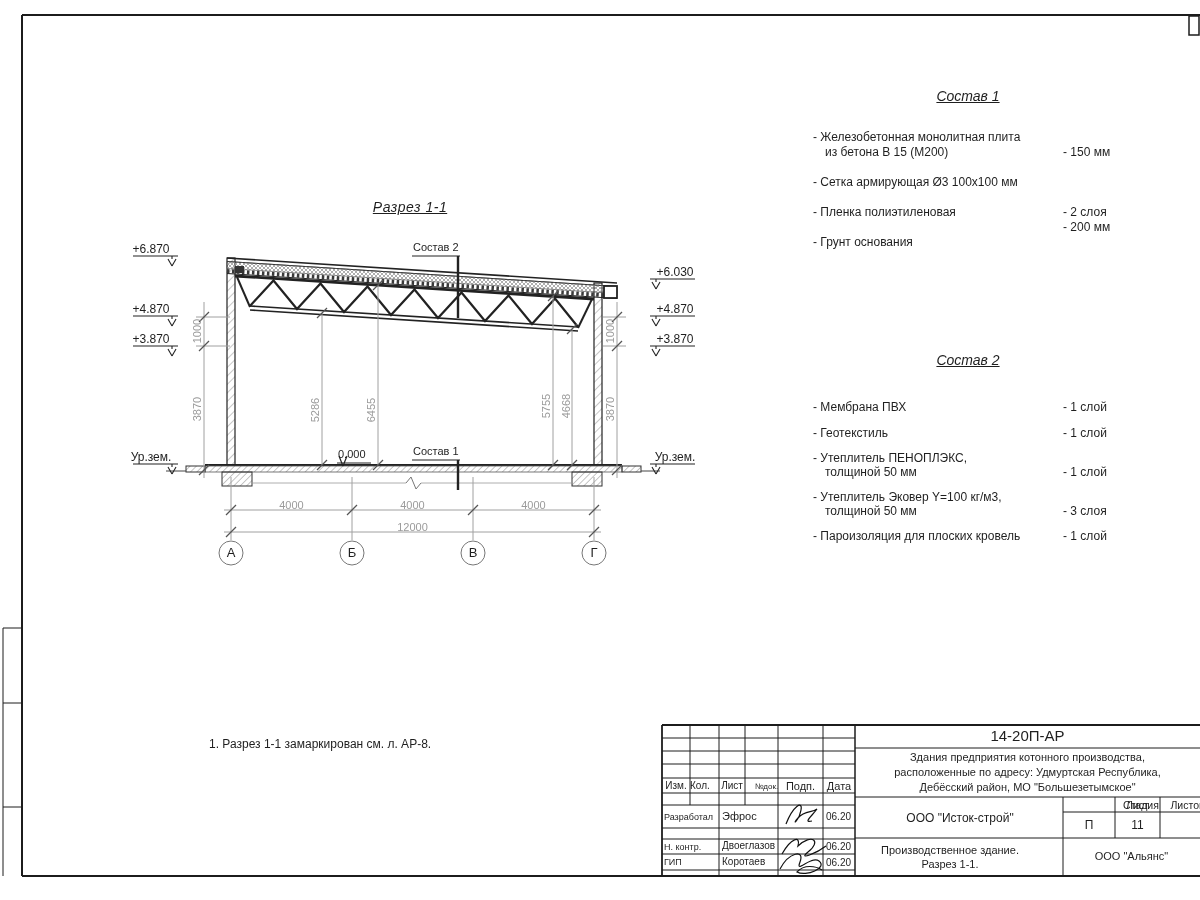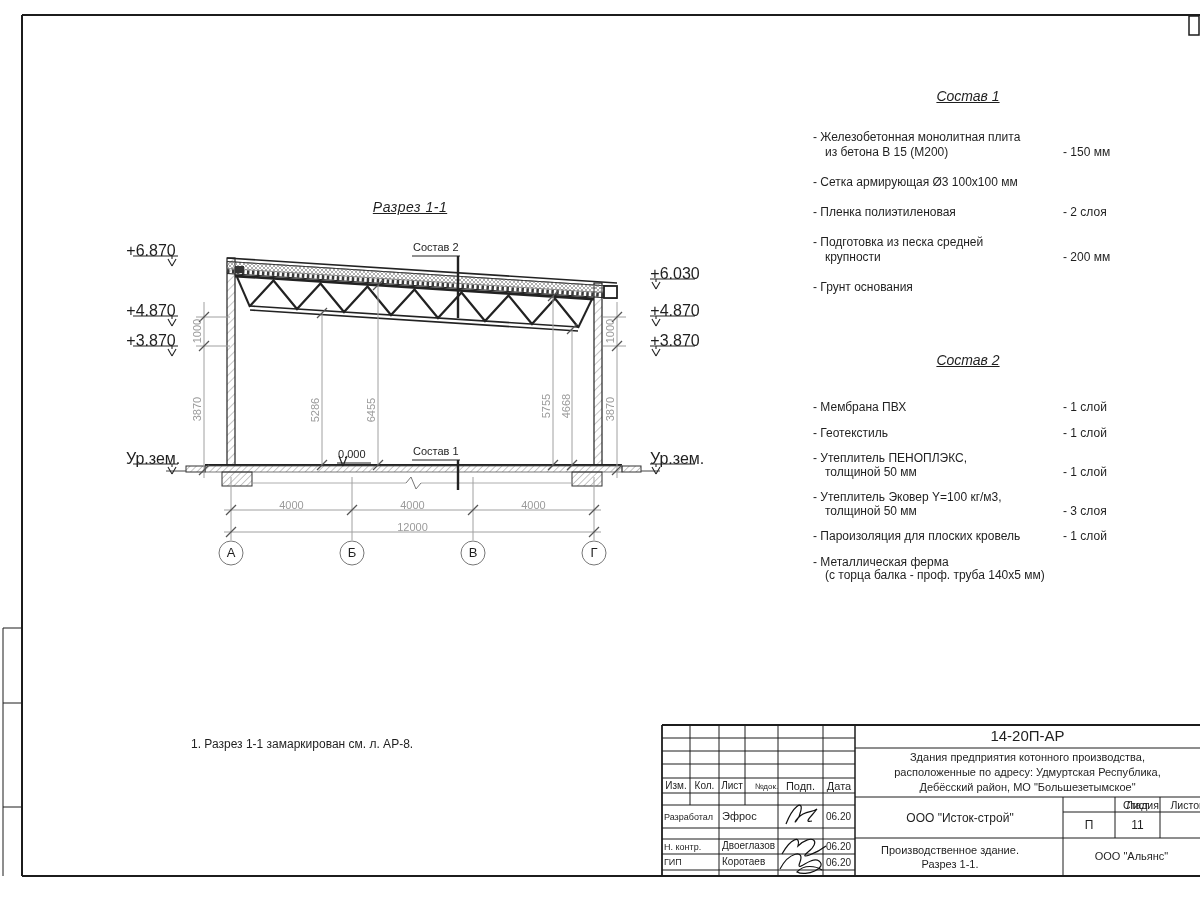--- a/index.html
+++ b/index.html
@@ -3,21 +3,21 @@
 <meta charset="utf-8">
 <style>
   html,body{margin:0;padding:0;background:#e8e8e8;}
   .sheet{position:relative;width:1200px;height:900px;background:#ffffff;overflow:hidden;
          font-family:"Liberation Sans", sans-serif;color:#1f1f1f;}
   svg.layer{position:absolute;left:0;top:0;}
   .t{position:absolute;white-space:pre-line;}
   .c{text-align:center;}
   .dim{color:#9b9b9b;font-size:11px;}
   .rot{transform:rotate(-90deg);transform-origin:center center;}
-  .elev{font-size:16px;color:#1f1f1f;}
+  .elev{font-size:12px;color:#1f1f1f;}
   .dtitle{font-size:14px;font-style:italic;text-decoration:underline;letter-spacing:0.5px;}
   .lbl{font-size:11px;}
   .slist{position:absolute;width:380px;font-size:12px;}
   .shead{width:310px;text-align:center;font-size:14px;font-style:italic;text-decoration:underline;}
   .sitems1{margin-top:26px;}
   .sitems2{margin-top:33px;}
   .sitem{position:relative;}
   .sitems1 .sitem{margin-bottom:15px;line-height:15px;}
   .sitems2 .sitem{margin-bottom:12px;line-height:13.5px;}
   .sname{display:inline-block;width:240px;padding-left:12px;text-indent:-12px;white-space:pre-line;}
@@ -291,22 +291,20 @@
       </div>
       <div class="sitem">
         <span class="sname">- Сетка армирующая Ø3 100x100 мм</span>
         <span class="sval"></span>
       </div>
       <div class="sitem">
         <span class="sname">- Пленка полиэтиленовая</span>
         <span class="sval">-  2 слоя</span>
       </div>
       <div class="sitem">
-        <span class="sname">- Подготовка из песка средней
-крупности</span>
         <span class="sval">- 200 мм</span>
       </div>
       <div class="sitem">
         <span class="sname">- Грунт основания</span>
         <span class="sval"></span>
       </div>
     </div>
   </div>
 
   <div class="slist" style="left:813px;top:352px;">
@@ -327,37 +325,32 @@
       </div>
       <div class="sitem">
         <span class="sname">- Утеплитель Эковер Y=100 кг/м3,
 толщиной 50 мм</span>
         <span class="sval">- 3 слоя</span>
       </div>
       <div class="sitem">
         <span class="sname">- Пароизоляция для плоских кровель</span>
         <span class="sval">- 1 слой</span>
       </div>
-      <div class="sitem">
-        <span class="sname">- Металлическая ферма
-(с торца балка - проф. труба 140x5 мм)</span>
-        <span class="sval"></span>
-      </div>
     </div>
   </div>
 
-  <div class="t note" style="left:191px;top:737px;">1. Разрез 1-1 замаркирован см. л. АР-8.</div>
+  <div class="t note" style="left:209px;top:737px;">1. Разрез 1-1 замаркирован см. л. АР-8.</div>
 
   <div class="t c" style="left:855px;top:727px;width:345px;font-size:15px;">14-20П-АР</div>
   <div class="t c" style="left:857px;top:750px;width:341px;font-size:11px;line-height:15px;">Здания предприятия котонного производства,
 расположенные по адресу: Удмуртская Республика,
 Дебёсский район, МО "Большезетымское"</div>
 
   <div class="t c" style="left:662px;top:780px;width:28px;font-size:10px;">Изм.</div>
-  <div class="t c" style="left:690px;top:780px;width:29px;font-size:10px;">Кол.</div>
+  <div class="t c" style="left:690px;top:780px;width:17px;font-size:10px;">Кол.</div>
   <div class="t c" style="left:719px;top:780px;width:26px;font-size:10px;">Лист</div>
   <div class="t c" style="left:745px;top:782px;width:43px;font-size:8px;">№док.</div>
   <div class="t c" style="left:778px;top:780px;width:45px;font-size:11px;">Подп.</div>
   <div class="t c" style="left:823px;top:780px;width:32px;font-size:11px;">Дата</div>
 
   <div class="t" style="left:664px;top:812px;font-size:9px;">Разработал</div>
   <div class="t" style="left:722px;top:810px;font-size:11px;">Эфрос</div>
   <div class="t" style="left:826px;top:811px;font-size:10px;">06.20</div>
 
   <div class="t" style="left:664px;top:842px;font-size:9px;">Н. контр.</div>

